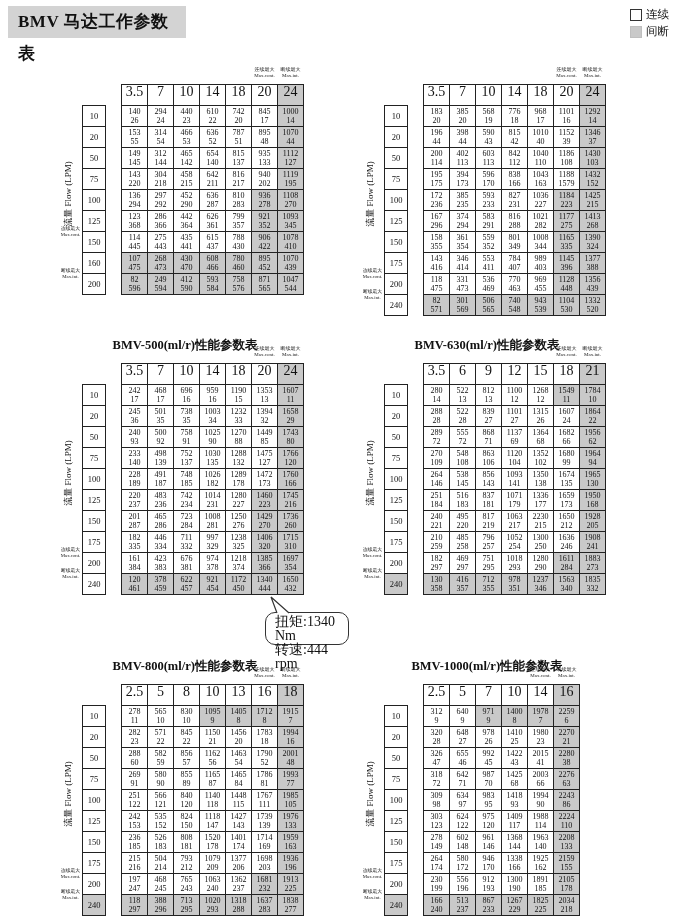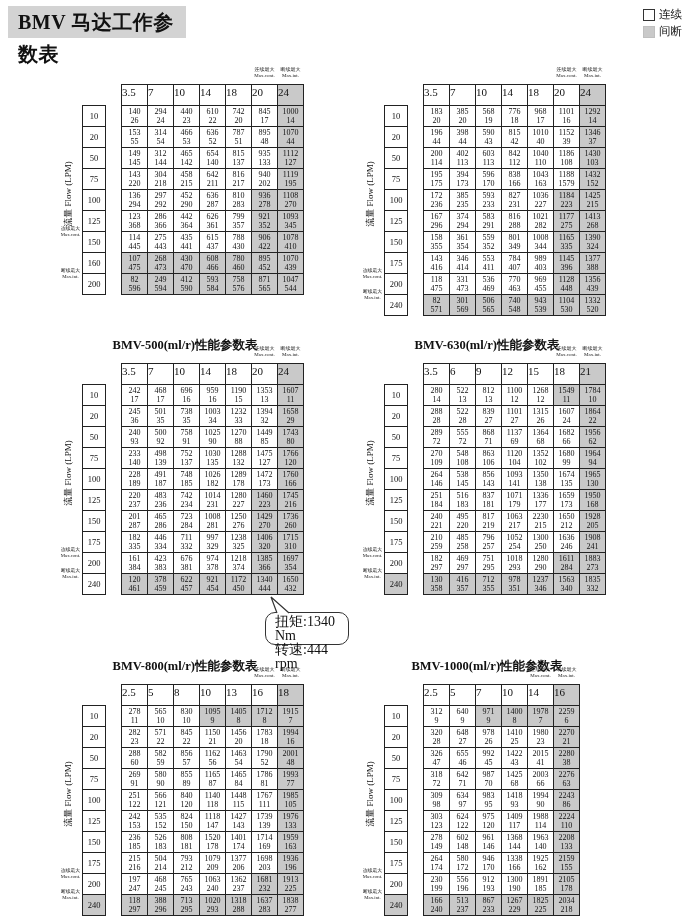--- a/index.html
+++ b/index.html
@@ -6,36 +6,36 @@
   html,body { width:685px; height:920px; }
   body {
     position: relative;
     background: #ffffff;
     font-family: "Liberation Serif", "DejaVu Serif", serif;
     color: #111;
     overflow: hidden;
   }
   .titlebar{
     position:absolute; left:8px; top:6px; width:178px; height:32px;
-    background:#d3d3d3; font-size:20px; font-weight:bold; line-height:32px;
+    background:#d3d3d3; font-size:17px; font-weight:bold; line-height:32px;
     padding-left:10px; letter-spacing:0.5px;
   }
   .legend{ position:absolute; left:630px; top:6px; font-size:11.5px; }
-  .lrow{ display:flex; align-items:center; height:17px;margin-left:13px; }
+  .lrow{ display:flex; align-items:center; height:17px; }
   .lbox{ width:12px; height:12px; margin-right:4px; border:1px solid #333; background:#fff; }
   .lbox.int{ background:#c9c9c9; border-color:#bfbfbf; }
 
   .ptable{ position:absolute; width:300px; height:272px; }
   .ptitle{ position:absolute; top:0; left:0; width:250px; text-align:center;
            font-weight:bold; font-size:12.5px; white-space:nowrap; }
   .collab{ position:absolute; top:9px; width:34px; text-align:center;
            font-size:5px; line-height:5.5px; color:#222; }
   .headrow{ position:absolute; top:26px; left:61px; display:flex; }
   .hcell{ width:27px; height:32px; border:1px solid #222; margin-left:-1px;
-          font-size:11px; line-height:14px; background:#fff; }
+          text-align:center; font-size:14px; line-height:14px; background:#fff; }
   .hcell:first-child{ margin-left:0; }
   .tbody0{ position:absolute; top:47px; left:0; }
   .trow{ display:flex; height:22px; margin-top:-1px; position:relative; }
   .trow:first-child{ margin-top:0; }
   .rowhead{ margin-left:22px; width:24px; height:22px; border:1px solid #222;
             text-align:center; font-size:8.5px; line-height:20px; background:#fff; }
   .cells{ display:flex; margin-left:15px; }
   .cell{ width:27px; height:22px; border:1px solid #222; margin-left:-1px;
          text-align:center; background:#fff; padding-top:0.5px; }
   .cell:first-child{ margin-left:0; }

